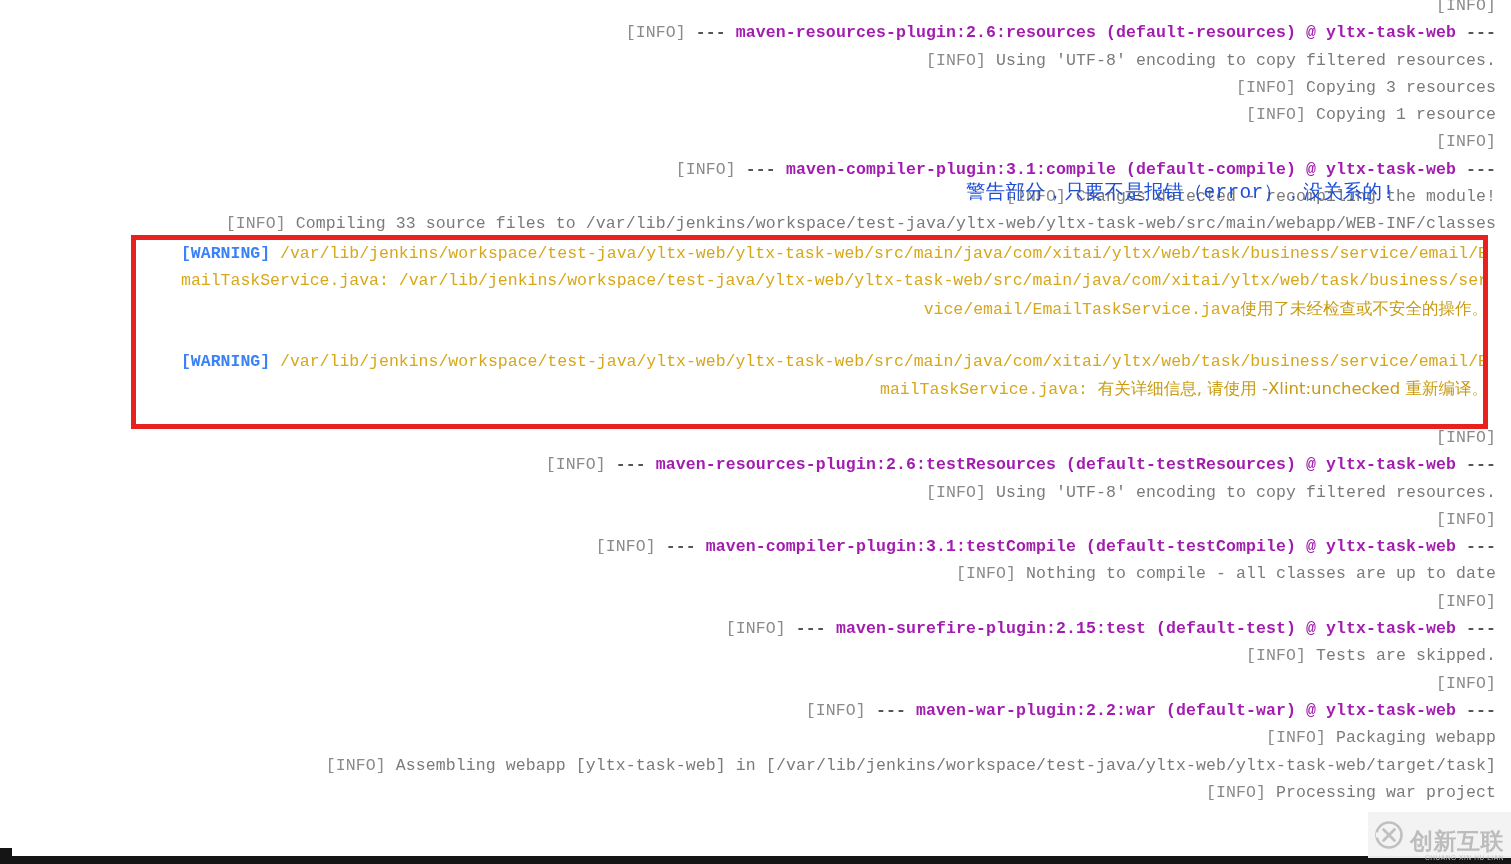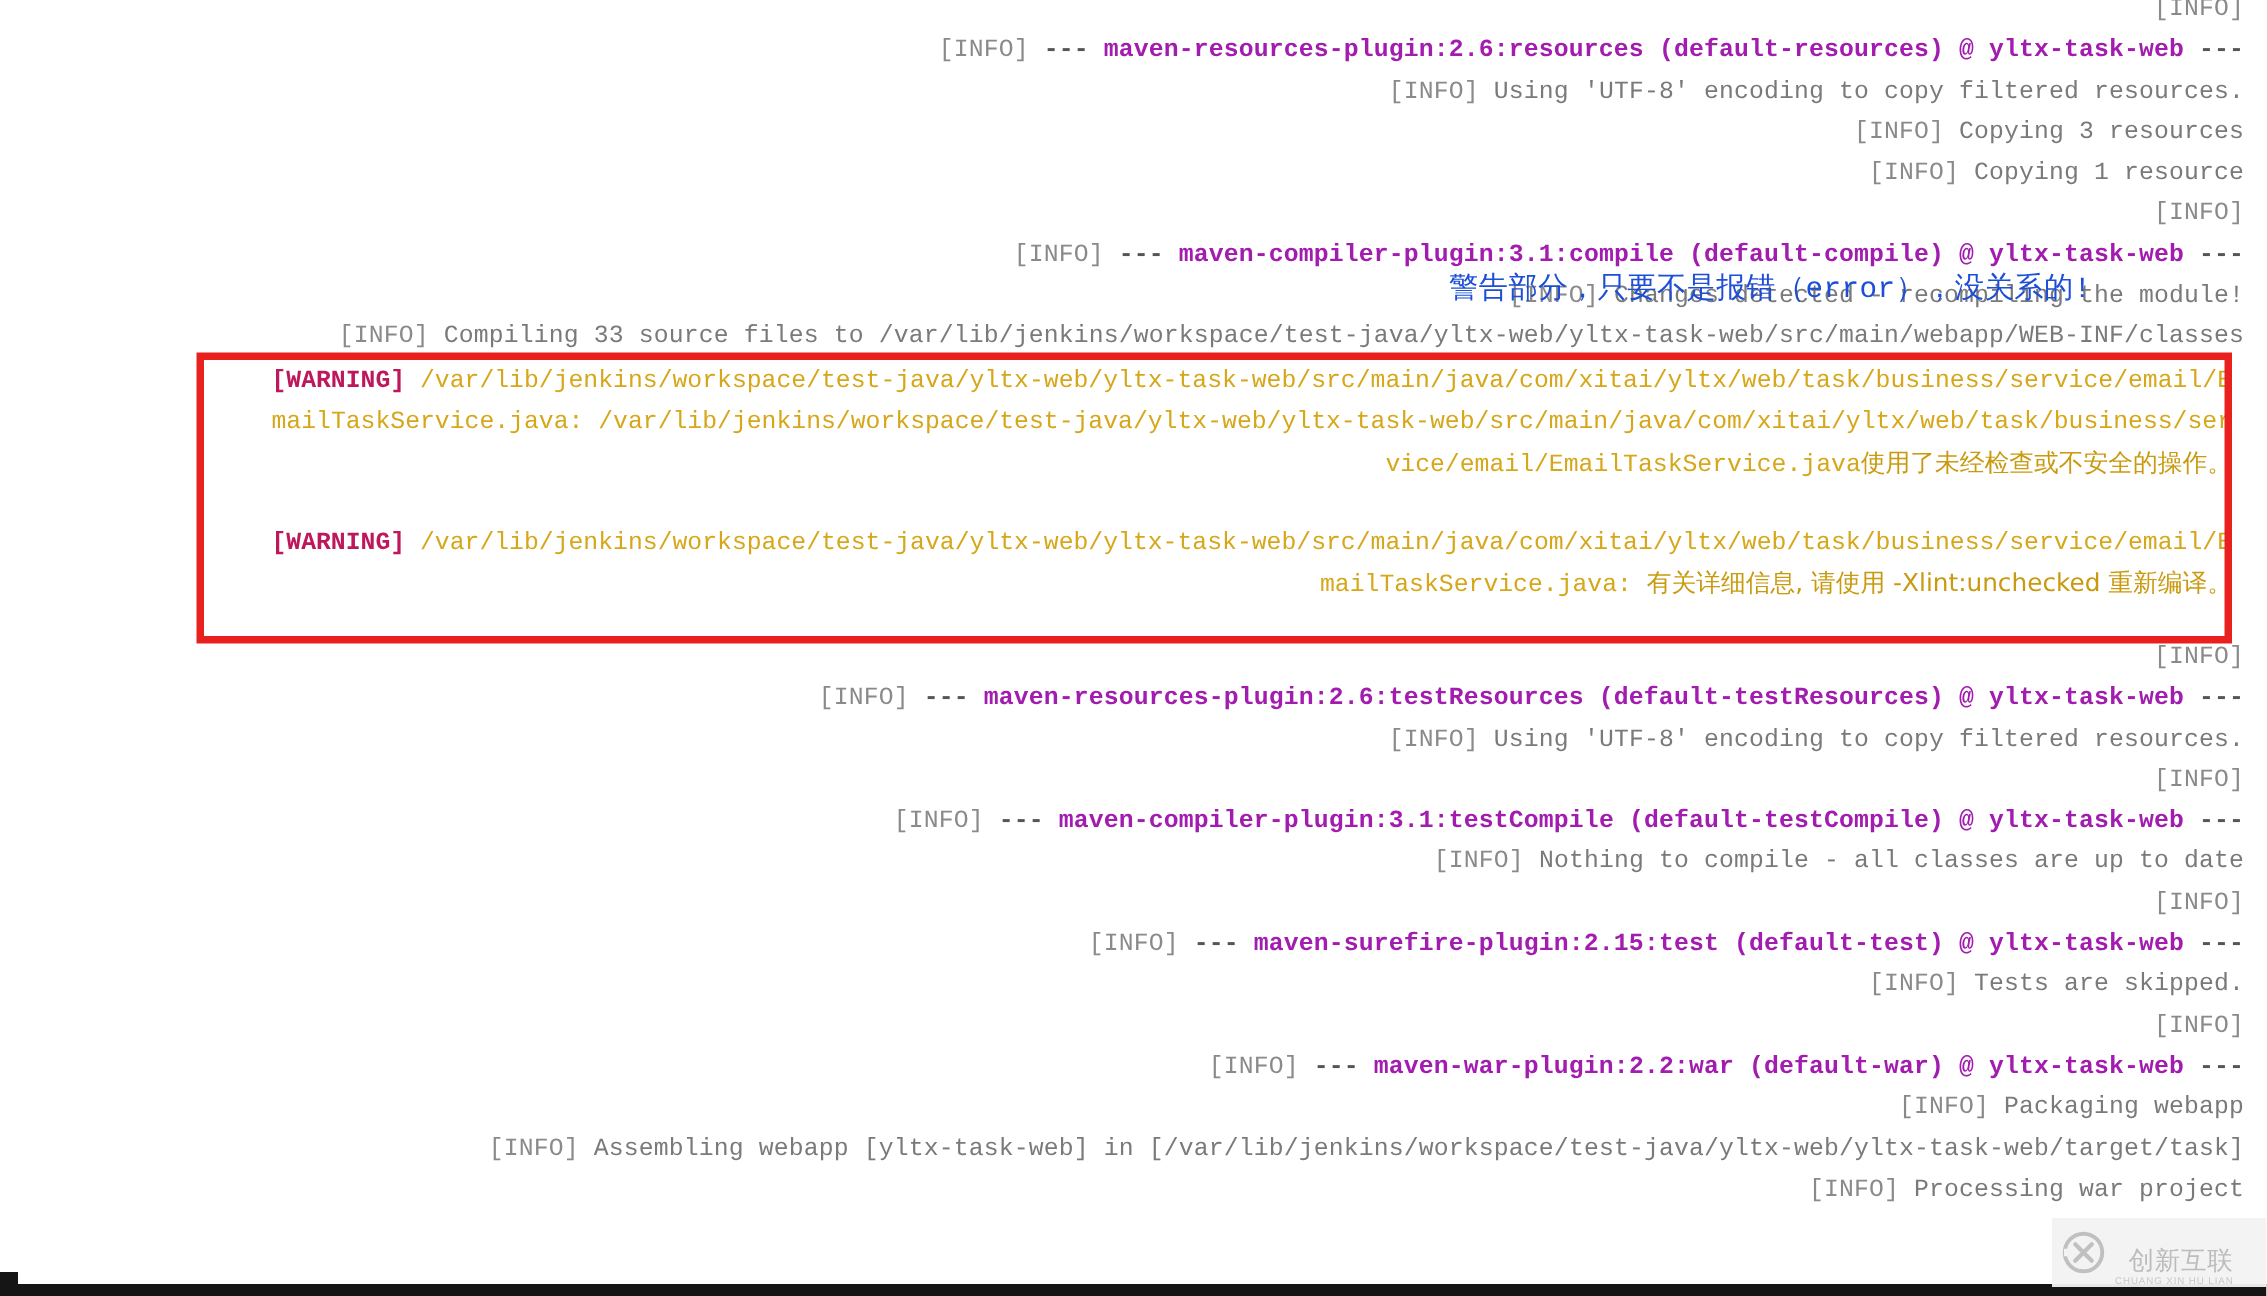--- a/index.html
+++ b/index.html
@@ -63,21 +63,21 @@
     left: 176px;
     width: 1312px;
     font-family: "Liberation Mono", "DejaVu Sans Mono", monospace;
     font-size: 16.5px;
     line-height: 27.3px;
     color: #cc9900;
     word-break: break-all;
     white-space: normal;
   }
   .warn-block .wtag {
-    color: #be185d;
+    color: #3b82f6;
     font-weight: bold;
   }
   .warn-block .wpath {
     color: #d6a71a;
   }
   .warn-block .wcjk {
     color: #c99a10;
     font-family: "DejaVu Sans", "Liberation Sans", sans-serif;
   }
 
@@ -149,22 +149,22 @@
     height: 30px;
     position: relative;
   }
   #watermark .wm-text {
     display: flex;
     flex-direction: column;
     line-height: 1;
   }
   #watermark .wm-cn {
     font-family: "DejaVu Sans", "Liberation Sans", sans-serif;
-    font-size: 17px;
-    font-weight: normal;
+    font-size: 23px;
+    font-weight: bold;
     color: #b9b9b9;
     letter-spacing: 0.5px;
     margin-top: 21px;
   }
   #watermark .wm-py {
     font-family: "Liberation Sans", sans-serif;
     font-size: 6.5px;
     color: #c6c6c6;
     letter-spacing: 0.6px;
     margin-top: 2px;

